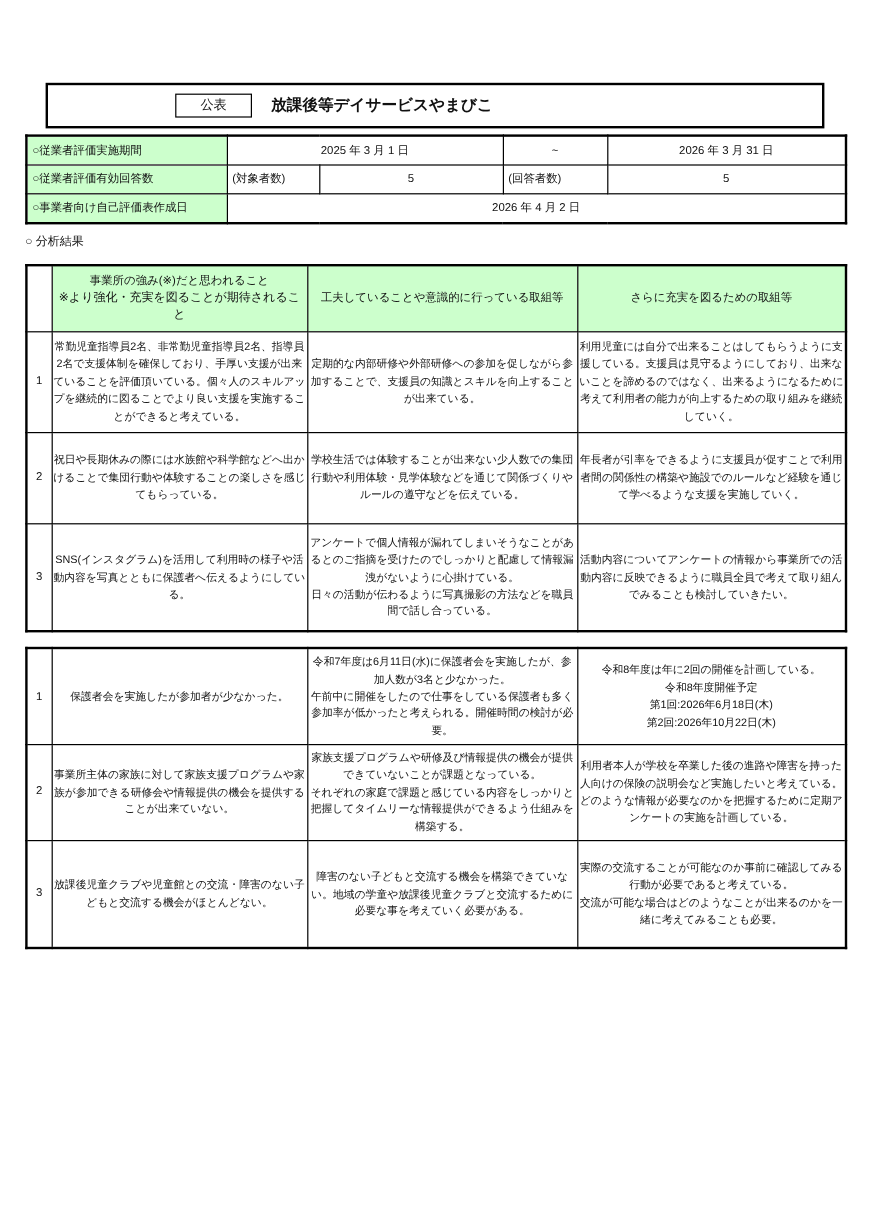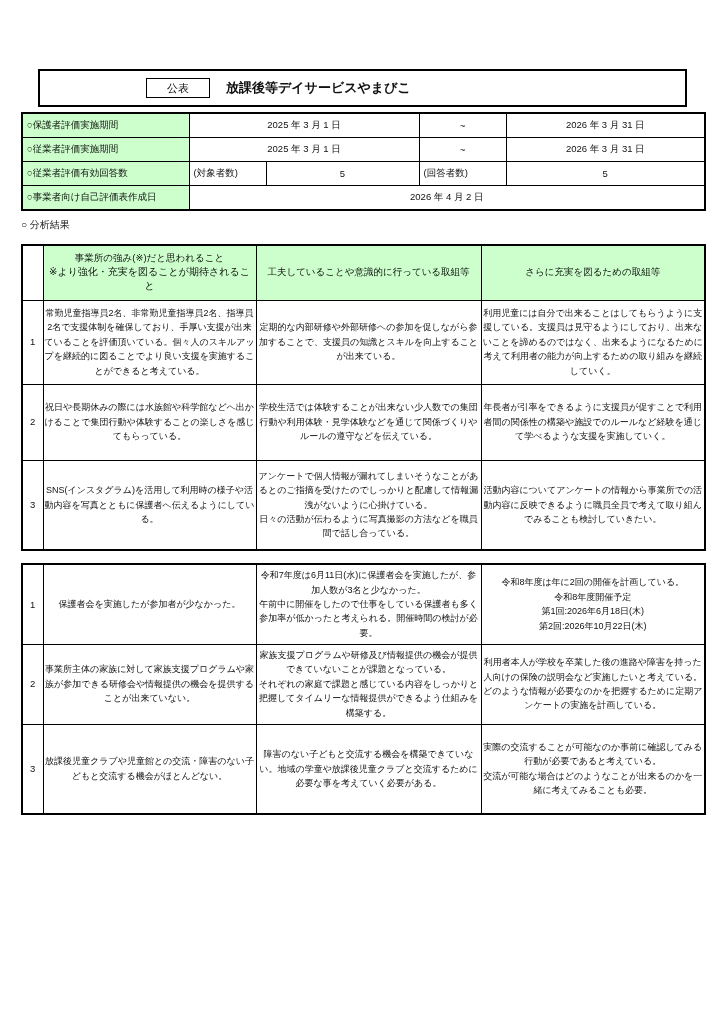--- a/index.html
+++ b/index.html
@@ -54,26 +54,20 @@
 
   <table class="info-table">
     <colgroup>
       <col style="width:167px">
         <col style="width:77px">
         <col style="width:153px">
         <col style="width:87px">
         <col style="width:199px">
     </colgroup>
     <tbody>
-    <tr>
-      <td class="glabel">○保護者評価実施期間</td>
-      <td class="c" colspan="2">2025 年 3 月 1 日</td>
-      <td class="c">~</td>
-      <td class="c">2026 年 3 月 31 日</td>
-    </tr>
     <tr>
       <td class="glabel">○従業者評価実施期間</td>
       <td class="c" colspan="2">2025 年 3 月 1 日</td>
       <td class="c">~</td>
       <td class="c">2026 年 3 月 31 日</td>
     </tr>
     <tr>
       <td class="glabel">○従業者評価有効回答数</td>
       <td>(対象者数)</td>
       <td class="c">5</td>

